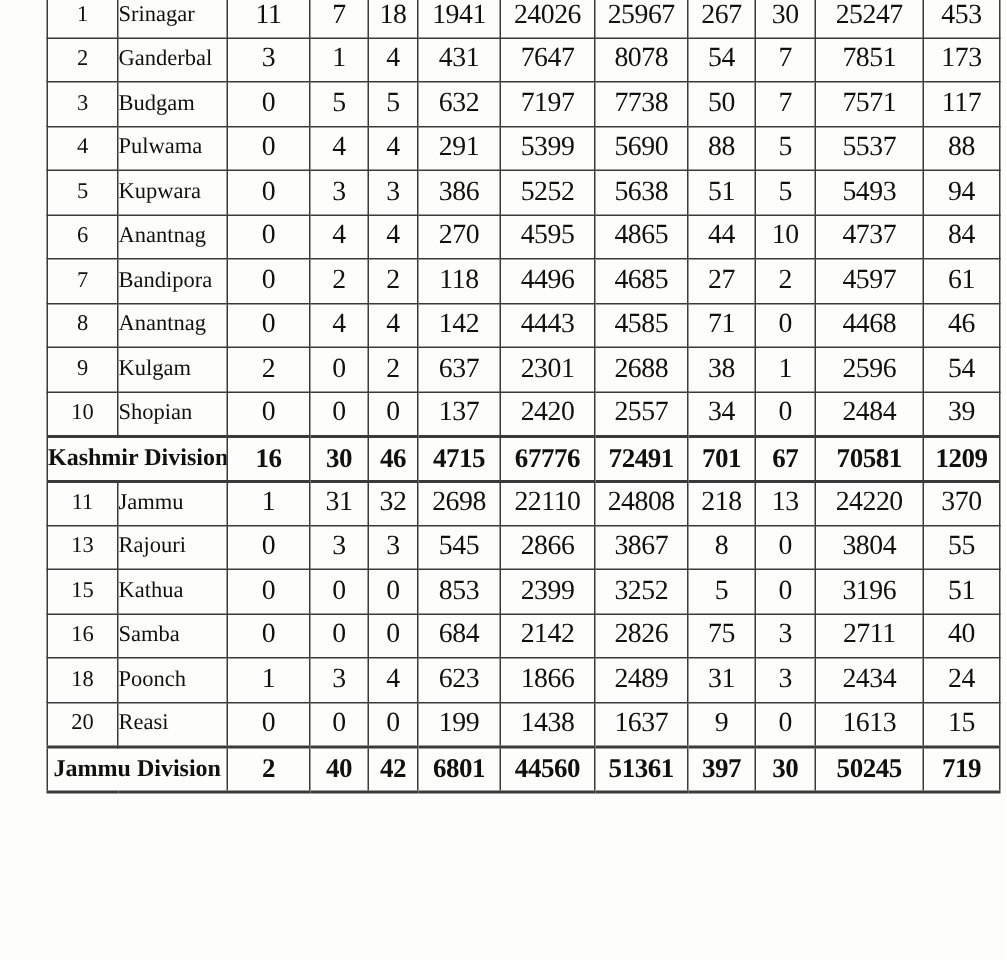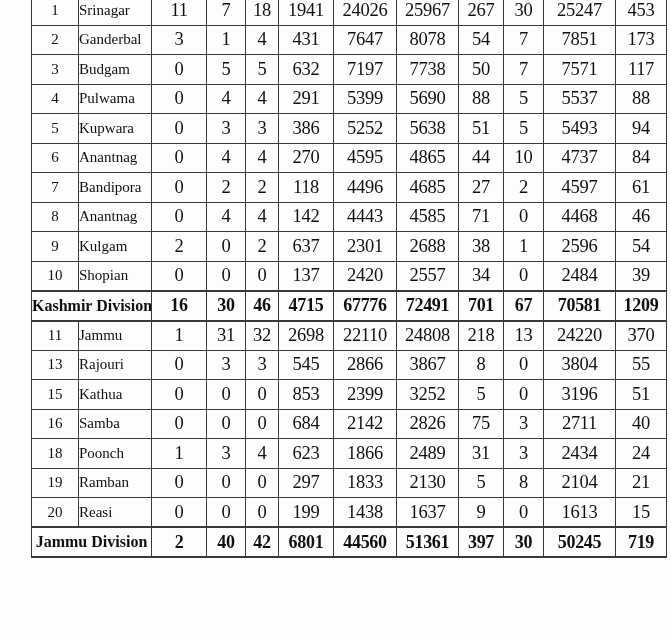--- a/index.html
+++ b/index.html
@@ -298,34 +298,20 @@
           <td class="num">4</td>
           <td class="num">623</td>
           <td class="num">1866</td>
           <td class="num">2489</td>
           <td class="num">31</td>
           <td class="num">3</td>
           <td class="num">2434</td>
           <td class="num">24</td>
         </tr>
         <tr class="row">
-          <td class="sno">19</td>
-          <td class="district">Ramban</td>
-          <td class="num">0</td>
-          <td class="num">0</td>
-          <td class="num">0</td>
-          <td class="num">297</td>
-          <td class="num">1833</td>
-          <td class="num">2130</td>
-          <td class="num">5</td>
-          <td class="num">8</td>
-          <td class="num">2104</td>
-          <td class="num">21</td>
-        </tr>
-        <tr class="row">
           <td class="sno">20</td>
           <td class="district">Reasi</td>
           <td class="num">0</td>
           <td class="num">0</td>
           <td class="num">0</td>
           <td class="num">199</td>
           <td class="num">1438</td>
           <td class="num">1637</td>
           <td class="num">9</td>
           <td class="num">0</td>

